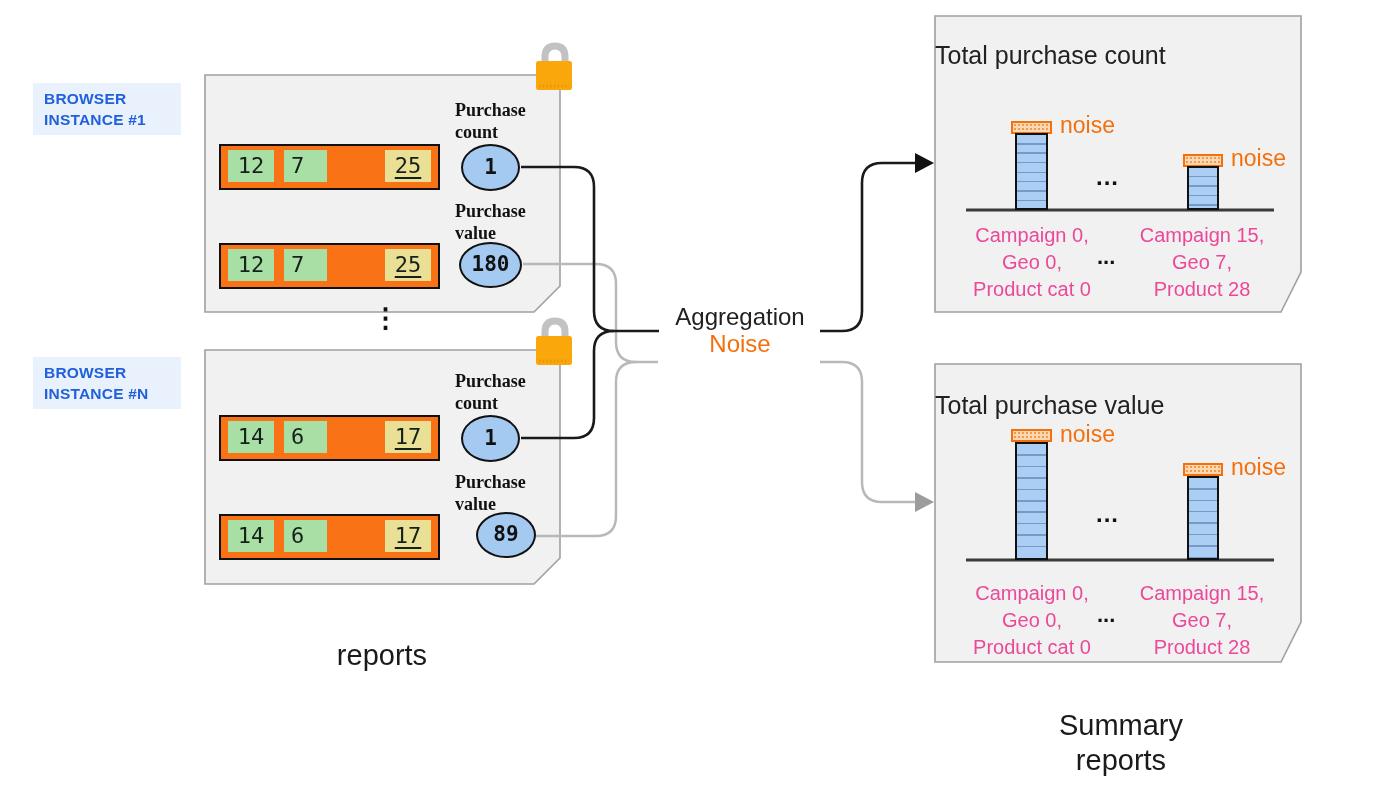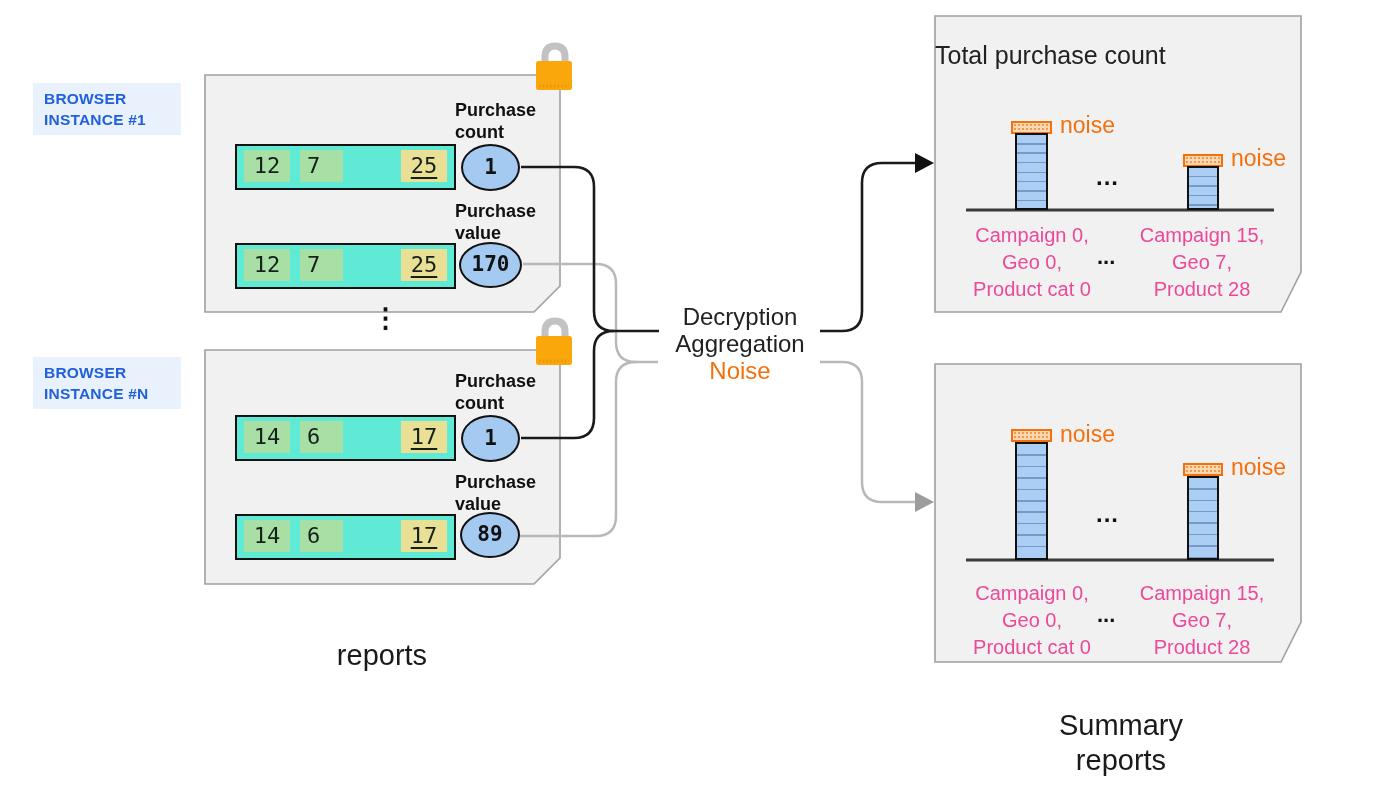--- a/index.html
+++ b/index.html
@@ -13,27 +13,27 @@
 
   
   .instance-label {
     left:33px; width:148px; height:52px; background:#E9F1FD; color:#2160DB;
     font-weight:bold; font-size:15.5px; line-height:21px; padding:5px 0 0 11px;
     letter-spacing:.2px;
   }
 
   
   .mono-label {
-    font-family:Liberation Sans, sans-serif; font-weight:bold;
+    font-family:Liberation Serif, serif; font-weight:bold;
     font-size:18px; line-height:21.5px; color:#111;
   }
 
   
   .datarow {
-    width:221px; height:46px; background:#5eead4; border:2.5px solid #111;margin-left:16px;
+    width:221px; height:46px; background:#f97316; border:2.5px solid #111;
   }
   .cell {
     position:absolute; top:4px; height:32px; font-family:"DejaVu Sans Mono", monospace;
     font-size:22px; line-height:32px; color:#15201a; text-align:center;
   }
   .cell.green { background:#A7DFA5; }
   .cell.yellow { background:#E9E096; }
   .cell.c1 { left:7px;  width:46px; }
   .cell.c2 { left:63px; width:43px; text-align:left; padding-left:7px; }
   .cell.c3 { left:164px; width:46px; text-decoration:underline; text-underline-offset:4px; text-decoration-thickness:2px; }
@@ -131,21 +131,21 @@
 
   <div class="abs mono-label" style="left:455px;top:201px;width:110px;">
     <div>Purchase</div>
     <div>value</div>
   </div>
   <div class="abs datarow" style="left:219px;top:243px;">
     <span class="cell green c1">12</span>
     <span class="cell green c2">7</span>
     <span class="cell yellow c3">25</span>
   </div>
-  <div class="abs bubble" style="left:459px;top:242px;width:63px;height:46px;line-height:41px;">170</div>
+  <div class="abs bubble" style="left:459px;top:242px;width:63px;height:46px;line-height:41px;">180</div>
 
   <div class="abs v-dots" style="left:372px;top:312px;">⋮</div>
 
   <div class="abs mono-label" style="left:455px;top:371px;width:110px;">
     <div>Purchase</div>
     <div>count</div>
   </div>
   <div class="abs datarow" style="left:219px;top:415px;">
     <span class="cell green c1">14</span>
     <span class="cell green c2">6</span>
@@ -155,24 +155,23 @@
 
   <div class="abs mono-label" style="left:455px;top:472px;width:110px;">
     <div>Purchase</div>
     <div>value</div>
   </div>
   <div class="abs datarow" style="left:219px;top:514px;">
     <span class="cell green c1">14</span>
     <span class="cell green c2">6</span>
     <span class="cell yellow c3">17</span>
   </div>
-  <div class="abs bubble" style="left:460px;top:512px;width:60px;height:46px;line-height:41px;">89</div>
+  <div class="abs bubble" style="left:476px;top:512px;width:60px;height:46px;line-height:41px;">89</div>
 
   <div class="abs mid-text" style="left:645px;top:303px;width:190px;">
-    <div>Decryption</div>
     <div>Aggregation</div>
     <div class="noise-line">Noise</div>
   </div>
 
   <div class="abs summary-title" style="top:41px;">Total purchase count</div>
 
   <div class="abs noise-cap" style="left: 1011px; top: 121px; width: 41px; height: 13px;"></div>
   <div class="abs bar" style="left: 1015px; top: 133px; height: 77px;"></div>
   <div class="abs noise-label" style="left:1060px;top:114px;">noise</div>
 
@@ -187,20 +186,21 @@
     <div>Geo 0,</div>
     <div>Product cat 0</div>
   </div>
   <div class="abs label-ellipsis" style="left:1097px;top:244px;">...</div>
   <div class="abs axis-label" style="left:1122px;top:222px;">
     <div>Campaign 15,</div>
     <div>Geo 7,</div>
     <div>Product 28</div>
   </div>
 
+  <div class="abs summary-title" style="top:391px;">Total purchase value</div>
 
   <div class="abs noise-cap" style="left: 1011px; top: 429px; width: 41px; height: 13px;"></div>
   <div class="abs bar value-bar" style="left: 1015px; top: 442px; height: 118px;"></div>
   <div class="abs noise-label" style="left:1060px;top:423px;">noise</div>
 
   <div class="abs bar-ellipsis" style="left:1096px;top:500px;">...</div>
 
   <div class="abs noise-cap" style="left: 1183px; top: 463px; width: 40px; height: 13px;"></div>
   <div class="abs bar value-bar" style="left: 1187px; top: 476px; width: 32px; height: 84px;"></div>
   <div class="abs noise-label" style="left:1231px;top:456px;">noise</div>

